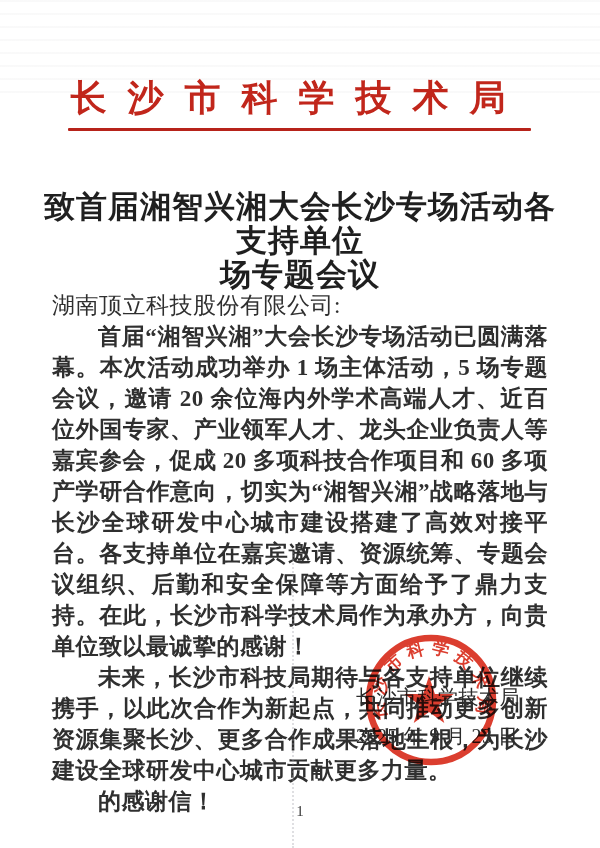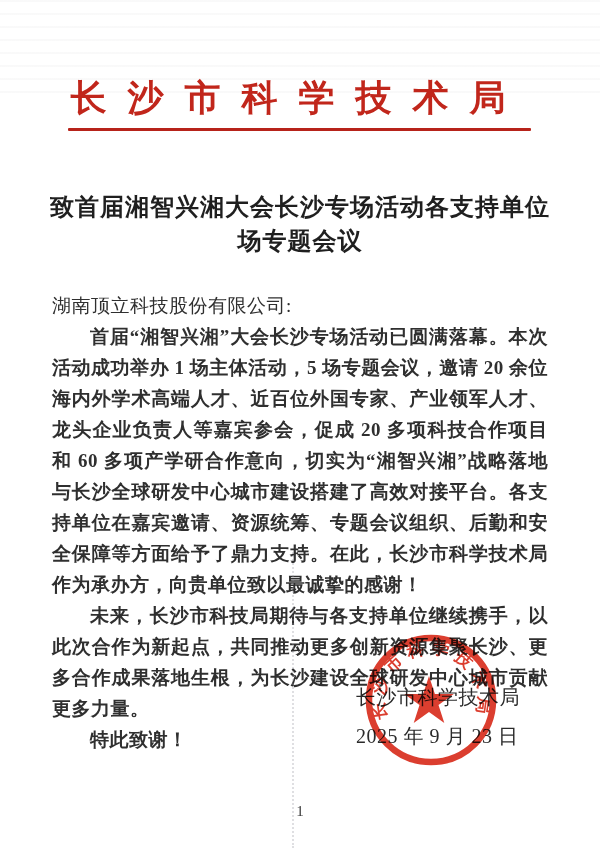--- a/index.html
+++ b/index.html
@@ -28,25 +28,25 @@
     color:#c1261b;
     white-space:nowrap;
   }
   .red-rule{
     position:absolute;top:128px;left:68px;width:463px;height:3px;
     background:#b7231a;border-radius:1px;
   }
   .letter-title{
     position:absolute;top:190px;left:40px;width:520px;
     text-align:center;color:#1f1f1f;
-    font-size:24px;font-weight:bold;line-height:34px;letter-spacing:1px;
+    font-size:31px;font-weight:bold;line-height:34px;letter-spacing:1px;
   }
   .letter-body{
     position:absolute;top:290px;left:52px;width:496px;
-    color:#2f2f2f;font-size:19px;line-height:31px;
+    color:#2f2f2f;font-size:23px;line-height:31px;
     text-align:justify;letter-spacing:0.5px;
   }
   .letter-body p{margin:0;}
   .letter-body p.indent{text-indent:2em;font-weight:bold;}
   .signature-block{
     position:absolute;top:684px;left:356px;
     color:#2b2b2b;font-size:20px;letter-spacing:0.5px;
     white-space:nowrap;
   }
   .signature-date{margin-top:12px;}
@@ -83,21 +83,21 @@
 
   <div class="letter-title">
     <div>致首届湘智兴湘大会长沙专场活动各支持单位</div>
     <div>场专题会议</div>
   </div>
 
   <div class="letter-body">
     <p class="salutation">湖南顶立科技股份有限公司:</p>
     <p class="indent">首届“湘智兴湘”大会长沙专场活动已圆满落幕。本次活动成功举办 1 场主体活动，5 场专题会议，邀请 20 余位海内外学术高端人才、近百位外国专家、产业领军人才、龙头企业负责人等嘉宾参会，促成 20 多项科技合作项目和 60 多项产学研合作意向，切实为“湘智兴湘”战略落地与长沙全球研发中心城市建设搭建了高效对接平台。各支持单位在嘉宾邀请、资源统筹、专题会议组织、后勤和安全保障等方面给予了鼎力支持。在此，长沙市科学技术局作为承办方，向贵单位致以最诚挚的感谢！</p>
     <p class="indent">未来，长沙市科技局期待与各支持单位继续携手，以此次合作为新起点，共同推动更多创新资源集聚长沙、更多合作成果落地生根，为长沙建设全球研发中心城市贡献更多力量。</p>
-    <p class="indent">特此致谢！</p>
+    <p class="indent">的感谢信！</p>
   </div>
 
   <div class="signature-block">
     <div class="signature-name">长沙市科学技术局</div>
     <div class="signature-date">2025 年 9 月 23 日</div>
   </div>
 
   <div class="seal">
     <svg viewBox="0 0 142 142" xmlns="http://www.w3.org/2000/svg">
       <circle cx="71" cy="70" r="62" fill="none" stroke="#d92f1f" stroke-width="6.5"></circle>

